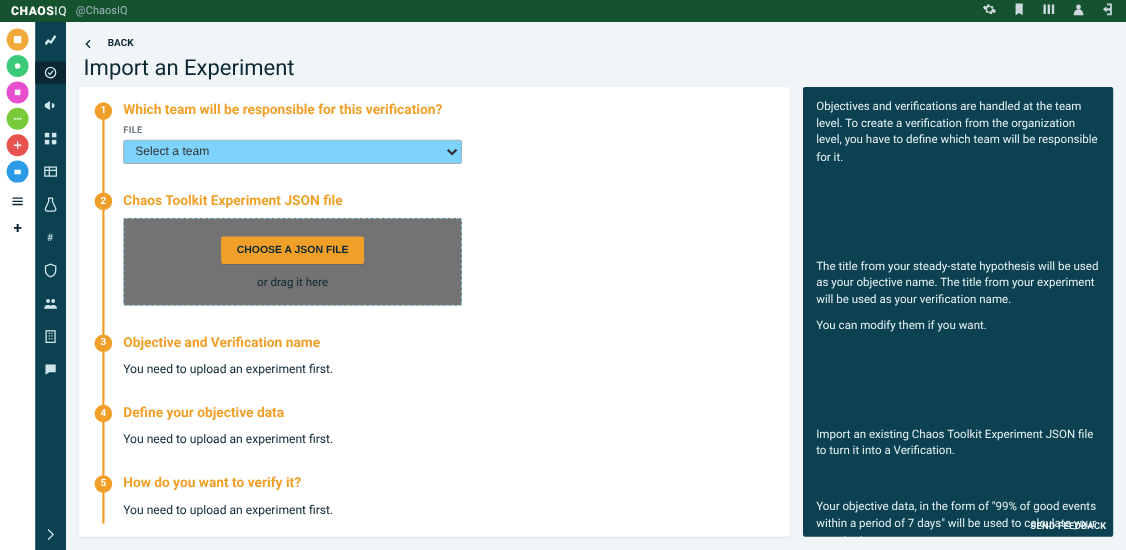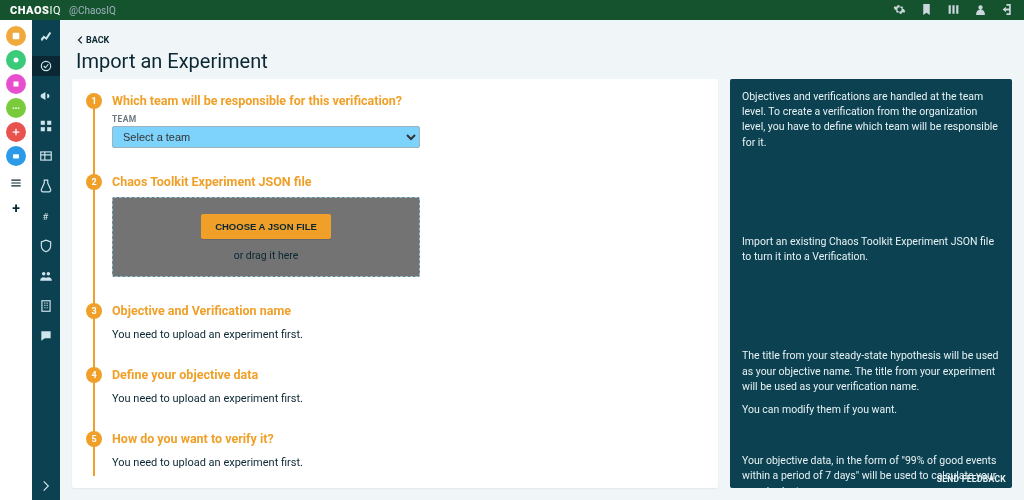--- a/index.html
+++ b/index.html
@@ -27,21 +27,21 @@
   
   .sidenav { width: 28px; background: #0b4150; display: flex; flex-direction: column; align-items: center; padding-top: 6px; gap: 10px; position: relative;}
   .sidenav svg { width: 14px; height: 14px; fill: #cfe5ec; }
   .sidenav .item { width: 28px; height: 20px; display:flex; align-items:center; justify-content:center; }
   .sidenav .item.active { background: #0b2733; }
   .sidenav .expand { position:absolute; bottom:4px; }
   
   .main { flex: 1; display: flex; flex-direction: column; min-width: 0; }
   
   .header { padding: 10px 16px 6px 16px; }
-  .back { font-size: 9px; font-weight: 700; color: #0b2733; display: inline-flex; align-items: center; gap:0; margin-bottom: 4px;}
+  .back { font-size: 9px; font-weight: 700; color: #0b2733; display: inline-flex; align-items: center; gap:12px; margin-bottom: 4px;}
   .title { font-size: 20px; font-weight: 400; color: #0b2733; }
   
   .content-row { display: flex; gap: 12px; padding: 0 12px 12px 12px; flex:1; min-height:0;}
   .card { background: #fff; border-radius: 2px; box-shadow: 0 1px 2px rgba(0,0,0,0.06); flex: 1; padding: 14px 18px 14px 14px; overflow: hidden; position:relative;}
   
   .step { display: flex; gap: 10px; margin-bottom: 26px; position: relative;}
   .step:last-child { margin-bottom: 0; }
   .step .num { width: 16px; height: 16px; border-radius: 50%; background: #f0a029; color: #fff; font-size: 9px; font-weight: 700; display:flex; align-items:center; justify-content:center; flex-shrink:0; position:relative; z-index:2;}
   .step .body { flex:1; padding-top: 0px;}
   .step .h { color: #f0a029; font-weight: 700; font-size: 12.5px; margin-bottom: 2px;}
@@ -211,21 +211,21 @@
     </div>
 
     <div class="content-row">
       <div class="card">
         <div class="timeline"></div>
 
         <div class="step">
           <div class="num">1</div>
           <div class="body">
             <div class="h">Which team will be responsible for this verification?</div>
-            <div class="sub">TEAM</div>
+            <div class="sub">FILE</div>
             <select class="team">
               <option>Select a team</option>
             </select>
           </div>
         </div>
 
         <div class="step">
           <div class="num">2</div>
           <div class="body">
             <div class="h">Chaos Toolkit Experiment JSON file</div>
@@ -259,26 +259,26 @@
             <div class="plain">You need to upload an experiment first.</div>
           </div>
         </div>
       </div>
 
       <div class="helpcol">
         <div class="first">
           <p>Objectives and verifications are handled at the team level. To create a verification from the organization level, you have to define which team will be responsible for it.</p>
         </div>
         <div>
-          <p>Import an existing Chaos Toolkit Experiment JSON file to turn it into a Verification.</p>
-        </div>
-        <div>
           <p>The title from your steady-state hypothesis will be used as your objective name. The title from your experiment will be used as your verification name.</p>
           <p>You can modify them if you want.</p>
         </div>
+        <div>
+          <p>Import an existing Chaos Toolkit Experiment JSON file to turn it into a Verification.</p>
+        </div>
         <div style="margin-top:-48px;">
           <p>Your objective data, in the form of "99% of good events within a period of 7 days" will be used to calculate your error budget.</p>
         </div>
 
       </div>
     </div>
   </div>
 </div>
 
 <div class="feedback">SEND FEEDBACK</div>

